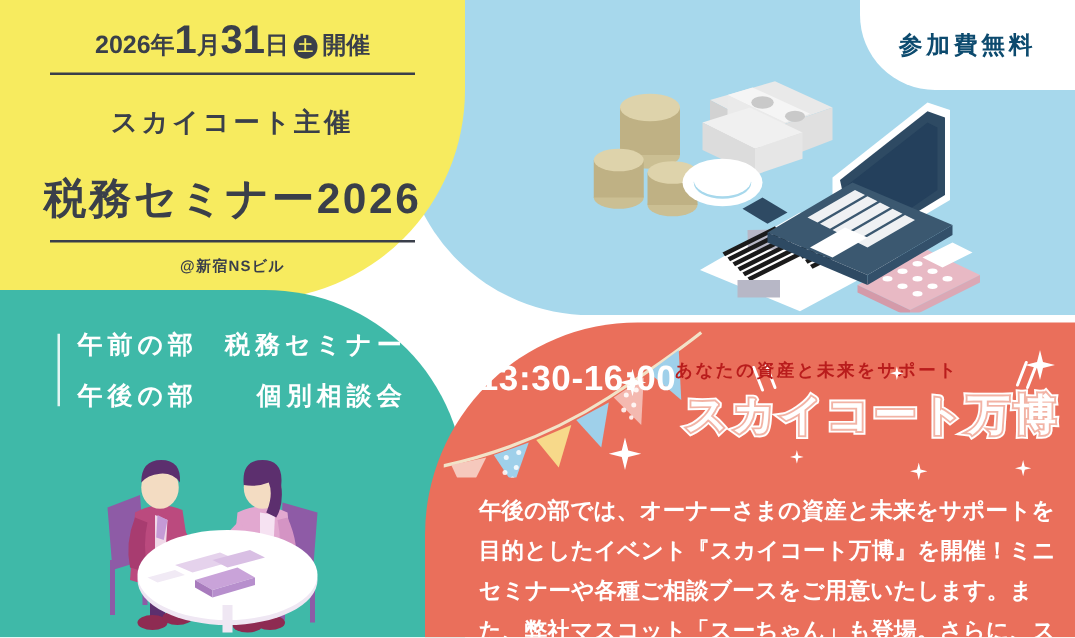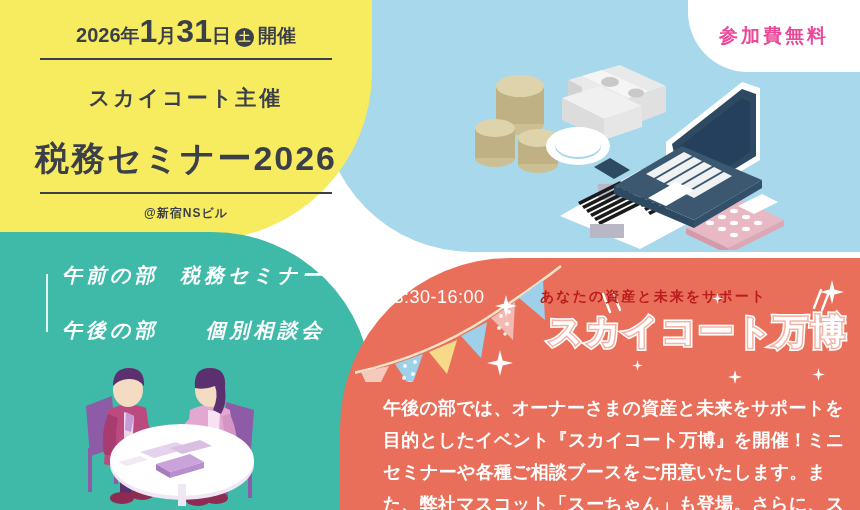--- a/index.html
+++ b/index.html
@@ -33,21 +33,21 @@
     border-top-left-radius:170px;
   }
   
   .free-badge {
     position:absolute; right:0; top:0; width:172px; height:72px;
     background:#ffffff;
     border-bottom-left-radius:60px;
     display:flex; align-items:center; justify-content:center;
   }
   .free-badge .txt {
-    color:#ec4899; font-weight:bold; font-size:19px; letter-spacing:3px;
+    color:#0c4a6e; font-weight:bold; font-size:19px; letter-spacing:3px;
     white-space:nowrap;
   }
 
   
   .hero { position:absolute; left:0; top:0; width:372px; height:236px;
           display:flex; flex-direction:column; align-items:center; justify-content:center;
           color:#3a3f4a; }
   .date-line { display:flex; align-items:baseline; justify-content:center;
                font-weight:bold; letter-spacing:0px; white-space:nowrap; }
   .date-line .sm { font-size:20px;text-align:center; }
@@ -62,26 +62,26 @@
   .rule.b { margin:10px 0 0 0; }
   .host { font-size:21px; font-weight:bold; letter-spacing:3px; margin-top:24px; }
   .main-title { font-size:34px; font-weight:bold; letter-spacing:2px; margin-top:24px; white-space:nowrap; }
   .venue { font-size:12px; font-weight:bold; letter-spacing:1px; margin-top:11px; }
 
   
   .sessions { position:absolute; left:32px; top:262px; color:#ffffff; }
   .slabel { width:118px; font-size:20px; font-weight:bold; letter-spacing:4px; white-space:nowrap; }
   .sdiv { width:2px; height:58px; background:rgba(255,255,255,.85); margin:0 14px; }
   .sval { font-size:20px; font-weight:bold; letter-spacing:4px; white-space:nowrap;text-align:right; }
-  .sess-grid { display:grid; grid-template-columns:auto auto auto; align-items:center; row-gap:28px;font-style:italic; }
+  .sess-grid { display:grid; grid-template-columns:auto auto auto; align-items:center; row-gap:14px; }
   .sess-grid .divcell { grid-row:1 / span 2; }
 
   
   .time-badge { position:absolute; left:383px; top:287px; color:#fff;
-                font-size:18px; font-weight:normal; letter-spacing:0.5px; }
+                font-size:28px; font-weight:bold; letter-spacing:0.5px; }
   .subcopy { position:absolute; left:540px; top:288px; color:#b91c1c;
              font-size:14px; font-weight:bold; letter-spacing:2px; white-space:nowrap; }
   .expo-wrap { position:absolute; left:548px; top:309px; }
   .expo-wrap .layer-stroke {
     position:absolute; left:0; top:0;
     font-size:34px; font-weight:bold; letter-spacing:3px; white-space:nowrap;
     color:#ffffff; -webkit-text-stroke:6px #ffffff;
   }
   .expo-wrap .layer-mid {
     position:absolute; left:0; top:0;

